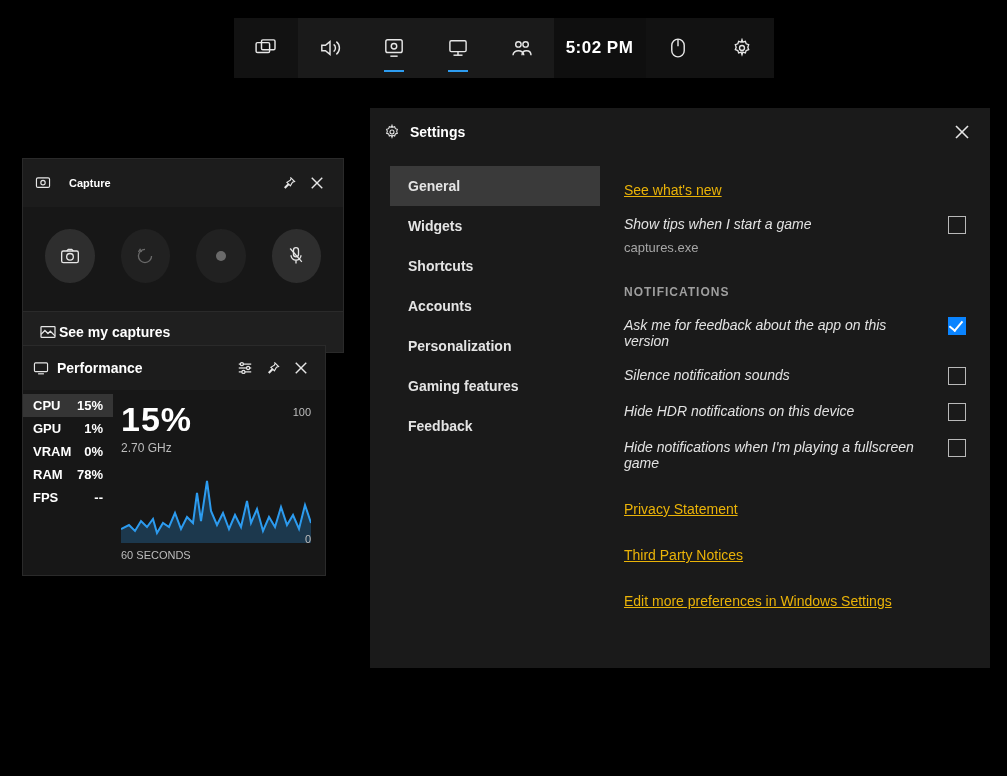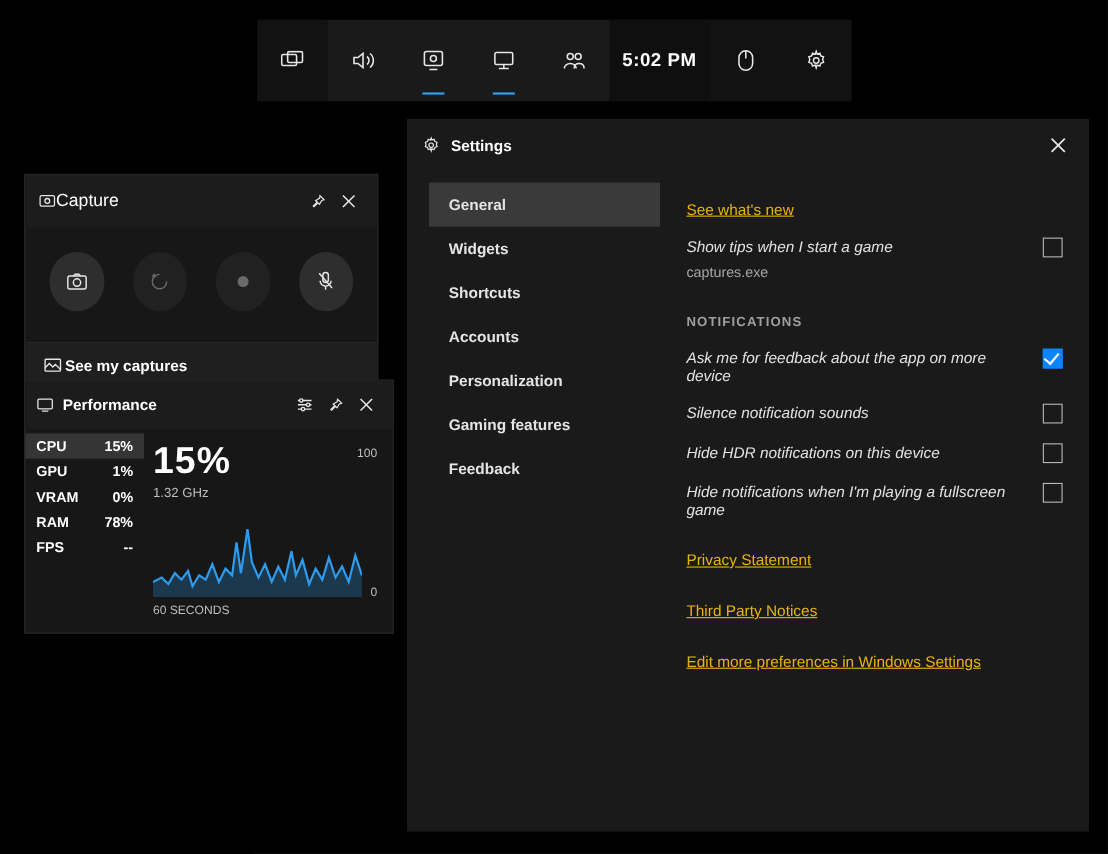--- a/index.html
+++ b/index.html
@@ -1,57 +1,57 @@
 <!DOCTYPE html>
 <html><head>
 <meta charset="utf-8">
 <style>
 * { margin: 0; padding: 0; box-sizing: border-box; font-family: "Segoe UI", Arial, sans-serif; }
 body { background: #000; color: #fff; width: 1007px; height: 776px; overflow: hidden; position: relative; }
 
 
-.toolbar { position: absolute; top: 18px; left: 50%; transform: translateX(-50%); display: flex; background: #1a1a1a; height: 74px; }
+.toolbar { position: absolute; top: 18px; left: 50%; transform: translateX(-50%); display: flex; background: #1a1a1a; height: 60px; }
 .toolbar-item { width: 64px; display: flex; align-items: center; justify-content: center; cursor: pointer; position: relative; }
 .toolbar-item.active::after { content: ""; position: absolute; bottom: 6px; left: 22px; right: 22px; height: 2px; background: #2d9cf0; }
 .toolbar-item.darker { background: #121212; }
 .toolbar-time { width: 92px; display:flex; align-items:center; justify-content:center; font-size: 17px; font-weight: 600; letter-spacing: .5px; background:#0f0f0f;}
 .icon { display: inline-flex; }
 .icon svg { stroke: #e6e6e6; fill: none; stroke-width: 1.6; }
 
 
 .capture { position: absolute; top: 158px; left: 22px; width: 322px; background: #171717; border:1px solid #2a2a2a;}
 .capture-header { display: flex; align-items: center; padding: 10px 12px; background:#1c1c1c;}
-.capture-header .title { font-size: 16px; font-weight: 400; margin-left: 0; flex: 1; }
+.capture-header .title { font-size: 11px; font-weight: 700; margin-left: 18px; flex: 1; }
 .header-btn { width: 28px; height: 28px; display:flex; align-items:center; justify-content:center; cursor:pointer;}
 .capture-body { display: flex; gap: 26px; padding: 22px 22px 28px; justify-content: flex-start; }
 .circle-btn { width: 54px; height: 54px; border-radius: 50%; background: #2e2e2e; display:flex; align-items:center; justify-content:center; cursor:pointer;}
 .circle-btn.dim { background: #212121; }
 .capture-footer { display:flex; align-items:center; padding: 12px 16px; background:#1f1f1f; border-top:1px solid #2a2a2a; gap:2px; font-size:14px; font-weight:600; cursor:pointer;}
 
 
-.performance { position:absolute; top: 345px; left: 22px; width: 336px; background:#171717; border:1px solid #2a2a2a;}
+.performance { position:absolute; top: 345px; left: 22px; width: 304px; background:#171717; border:1px solid #2a2a2a;}
 .perf-header { display:flex; align-items:center; padding: 8px 10px; background:#1c1c1c;}
 .perf-header .title { font-size:14px; font-weight:600; margin-left:8px; flex:1;}
 .perf-body { display:flex; }
 .perf-stats { width: 108px; padding: 4px 0 8px; font-size: 13px;}
 .perf-row { display:flex; justify-content:space-between; padding: 4px 10px; }
 .perf-row.sel { background:#353535; }
 .perf-row .label { font-weight: 700; }
 .perf-row .value { font-weight: 700; }
 .perf-chart { flex:1; padding: 10px 14px 14px 8px; position:relative;}
 .big-pct { font-size: 34px; font-weight:800; letter-spacing:1px;}
 .freq { font-size: 12px; color:#bdbdbd; margin-top:2px;}
 .chart-axis { position:absolute; right:14px; font-size:11px; color:#bdbdbd;}
 .axis-top { top: 16px; }
 .axis-bottom { bottom: 30px; }
 .chart-footer{ font-size:11px; color:#bdbdbd; margin-top:6px;}
 .spark { display:block; margin-top:8px;}
 
 
-.settings { position:absolute; top:108px; left:370px; width:620px; height:648px; background:#1a1a1a; display:flex; flex-direction:column;}
+.settings { position:absolute; top:108px; left:370px; width:620px; height:560px; background:#1a1a1a; display:flex; flex-direction:column;}
 .settings-header { display:flex; align-items:center; padding: 10px 14px; }
 .settings-header .title { font-size:14px; font-weight:700; margin-left:10px; flex:1;}
 .settings-close { width:28px; height:28px; display:flex;align-items:center;justify-content:center; cursor:pointer;}
 .settings-body { display:flex; flex:1;padding-left:20px;}
 .settings-nav { width: 210px; padding-top:10px;}
 .nav-item { padding: 12px 18px; font-size:14px; font-weight:600; color:#e4e4e4; cursor:pointer;}
 .nav-item.active { background:#3a3a3a;}
 .settings-content { flex:1; padding: 20px 24px; font-size:14px; color:#e2e2e2; overflow:auto;}
 .version { font-weight:600; color:#e2e2e2;}
 .link { color:#eab308; text-decoration:underline; cursor:pointer; display:inline-block;}
@@ -259,21 +259,21 @@
           <span class="value">78%</span>
         </div>
       <div class="perf-row">
           <span class="label">FPS</span>
           <span class="value">--</span>
         </div>
     </div>
     <div class="perf-chart">
       <span class="chart-axis axis-top">100</span>
       <div class="big-pct">15%</div>
-      <div class="freq">1.32 GHz</div>
+      <div class="freq">2.70 GHz</div>
       <svg class="spark" width="190" height="80" viewBox="0 0 190 80">
         <path d="M0 66 L8 62 L14 68 L20 58 L26 64 L32 56 L36 70 L42 60 L48 64 L54 50 L60 66 L66 54 L72 60 L76 30 L80 58 L86 18 L90 48 L96 62 L102 50 L108 66 L114 52 L120 64 L126 38 L130 60 L136 46 L142 68 L148 54 L154 64 L160 44 L166 62 L172 52 L178 66 L184 42 L190 60" stroke="#2d9cf0" stroke-width="2" fill="none"></path>
         <path d="M0 66 L8 62 L14 68 L20 58 L26 64 L32 56 L36 70 L42 60 L48 64 L54 50 L60 66 L66 54 L72 60 L76 30 L80 58 L86 18 L90 48 L96 62 L102 50 L108 66 L114 52 L120 64 L126 38 L130 60 L136 46 L142 68 L148 54 L154 64 L160 44 L166 62 L172 52 L178 66 L184 42 L190 60 L190 80 L0 80 Z" fill="#2d9cf0" opacity="0.25"></path>
       </svg>
       <span class="chart-axis axis-bottom">0</span>
       <div class="chart-footer">60 SECONDS</div>
     </div>
   </div>
 </div>
 
@@ -310,21 +310,21 @@
 
       <div class="setting-row">
         <span>Show tips when I start a game</span>
         <div class="checkbox"></div>
       </div>
       <div class="subtext">captures.exe</div>
 
       <div class="section-heading">NOTIFICATIONS</div>
 
       <div class="setting-row">
-        <span>Ask me for feedback about the app on more device</span>
+        <span>Ask me for feedback about the app on this version</span>
         <div class="checkbox checked"></div>
       </div>
       <div class="setting-row">
         <span>Silence notification sounds</span>
         <div class="checkbox"></div>
       </div>
       <div class="setting-row">
         <span>Hide HDR notifications on this device</span>
         <div class="checkbox"></div>
       </div>

